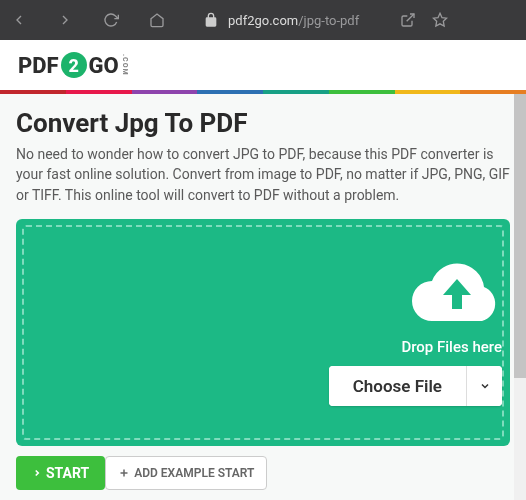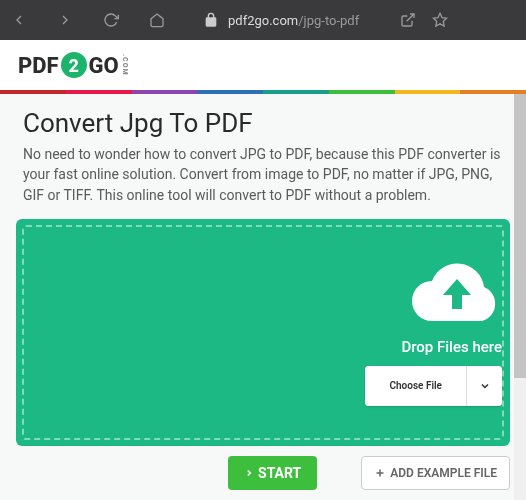--- a/index.html
+++ b/index.html
@@ -18,32 +18,32 @@
 .header { display: flex; align-items: center; justify-content: space-between; padding: 12px 18px 12px; }
 .logo { font-weight: 800; font-size: 22px; color: #2d2d2d; display: flex; align-items: center; }
 .logo-2 { background: #1cb36b; color: #fff; border-radius: 50%; width: 26px; height: 26px; display: inline-flex; align-items: center; justify-content: center; font-size: 18px; margin: 0 2px; }
 .logo-com { font-size: 7px; color: #888; writing-mode: vertical-rl; letter-spacing: 1px; margin-left: 2px; }
 .header-right { display: flex; align-items: center; gap: 10px; font-size: 14px; color: #333; }
 .header-item { display: flex; align-items: center; gap: 6px; cursor: pointer; }
 .color-strip { height: 4px; display: flex; }
 .color-strip div { flex: 1; }
 
 .content { padding: 14px 16px 10px; background: #f7f9f8; flex: 1; display: flex; flex-direction: column; position: relative; }
-.title { font-size: 26px; font-weight: 400; color: #2a2a2a; margin-bottom: 6px; margin-left: 7px; }
-.subtitle { font-size: 14px; color: #5a5a5a; line-height: 1.45; margin-bottom: 14px; margin-left: 7px; }
+.title { font-size: 26px; font-weight: 700; color: #2a2a2a; margin-bottom: 6px; }
+.subtitle { font-size: 14px; color: #5a5a5a; line-height: 1.45; margin-bottom: 14px; }
 
 .dropzone { background: #1cb985; border-radius: 6px; padding: 6px; flex: 1; display: flex; min-height: 210px; }
 .dropzone-inner { border: 2px dashed #7edcbd; border-radius: 4px; flex: 1; display: flex; flex-direction: column; align-items: flex-end; justify-content: center; gap: 10px; }
 .cloud-icon { color: #fff; }
 .drop-text { color: #fff; font-size: 15px; font-weight: 500; }
 .choose-file { display: flex; background: #fff; border-radius: 4px; overflow: hidden; height: 40px; box-shadow: 0 1px 2px rgba(0,0,0,0.15); }
-.choose-btn { border: none; background: #fff; padding: 0 24px; font-size: 10px; font-weight: 600; color: #333; cursor: pointer; }
+.choose-btn { border: none; background: #fff; padding: 0 24px; font-size: 17px; font-weight: 600; color: #333; cursor: pointer; }
 .choose-dd { border: none; border-left: 1px solid #ddd; background: #fff; width: 36px; display: flex; align-items: center; justify-content: center; cursor: pointer; }
 
-.actions { display: flex; justify-content: flex-end; margin-top: 10px; gap: 44px; }
+.actions { display: flex; justify-content: flex-start; margin-top: 10px; }
 .start-btn { background: #3dbf3d; color: #fff; border: none; border-radius: 4px; padding: 9px 16px; font-size: 14px; font-weight: 700; display: flex; align-items: center; gap: 4px; cursor: pointer; }
 .example-btn { background: #fff; border: 1px solid #ccc; border-radius: 4px; padding: 9px 12px; font-size: 12px; font-weight: 600; color: #666; display: flex; align-items: center; gap: 4px; cursor: pointer; }
 
 .scrollbar { position: absolute; right: 0; top: 0; width: 12px; height: 100%; background: #f0f0f0; }
 .scrollbar-thumb { background: #c4c4c4; width: 100%; height: 70%; border-radius: 0; }
 </style>
 </head>
 <body>
 
 <div class="browser-chrome">
@@ -142,21 +142,21 @@
         <svg width="10" height="12" viewBox="0 0 24 24" fill="none" stroke="#fff" stroke-width="4">
             <path d="M9 18l6-6-6-6"></path>
           </svg>
         <span>START</span>
       </button>
       <button class="example-btn">
         <svg width="12" height="12" viewBox="0 0 24 24" fill="none" stroke="#666" stroke-width="3">
             <line x1="12" y1="5" x2="12" y2="19"></line>
             <line x1="5" y1="12" x2="19" y2="12"></line>
           </svg>
-        <span>ADD EXAMPLE FILE</span>
+        <span>ADD EXAMPLE START</span>
       </button>
     </div>
 
     <div class="scrollbar">
         <div class="scrollbar-thumb"></div>
       </div>
   </div>
 </div>
 
 </body></html>

